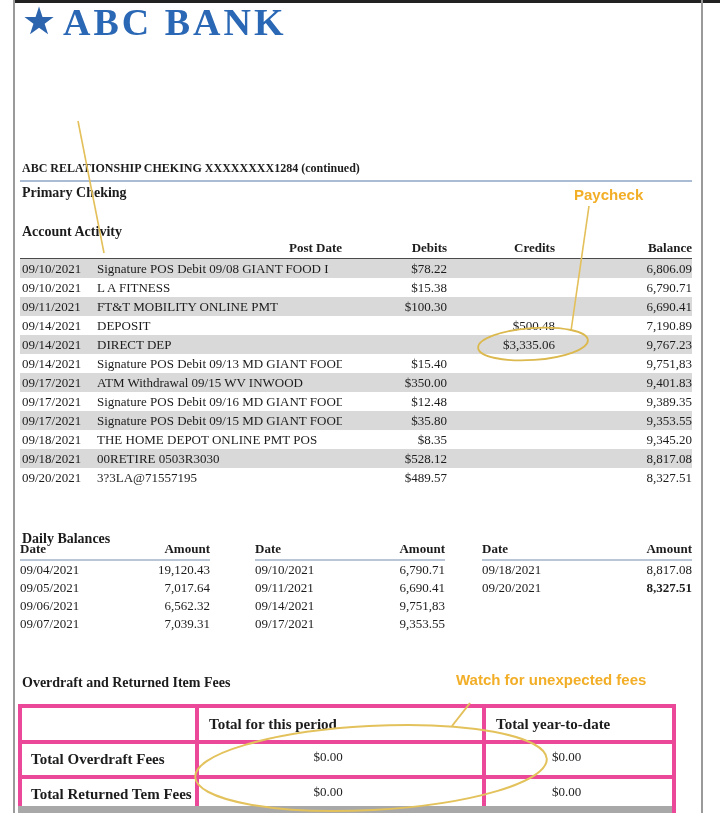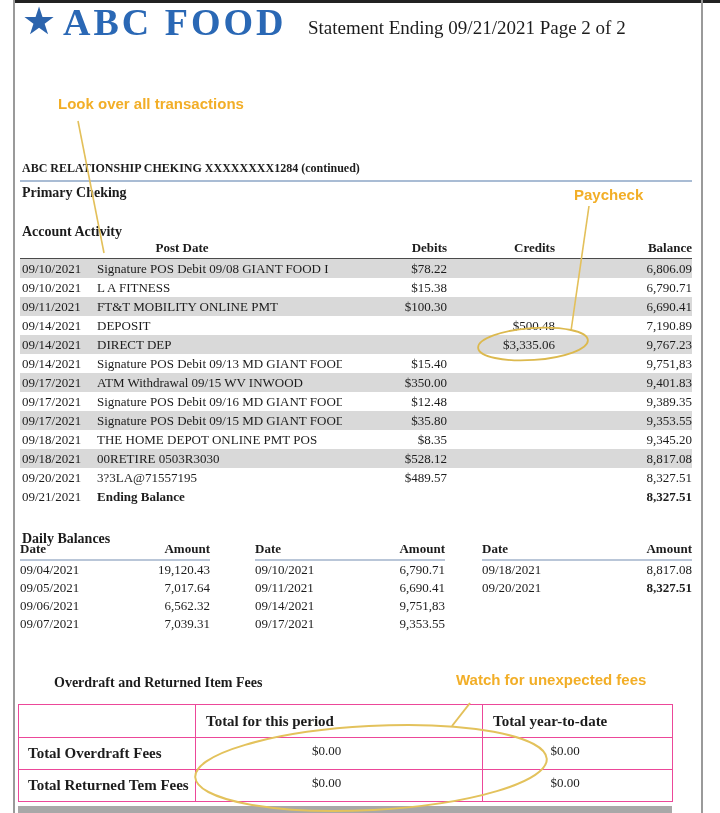--- a/index.html
+++ b/index.html
@@ -27,62 +27,60 @@
   .note-fees { left:456px; top:671px; }
 
   .acct-heading { position:absolute; left:22px; top:161px; font-size:12px; font-weight:bold; white-space:nowrap; }
   .acct-rule { position:absolute; left:20px; top:180px; width:672px; height:2px; background:var(--rule-blue); }
   .acct-sub { position:absolute; left:22px; top:185px; font-size:14px; font-weight:bold; }
 
   .activity-title { position:absolute; left:22px; top:224px; font-size:14px; font-weight:bold; }
   table { border-collapse:collapse; }
   .activity { position:absolute; left:20px; top:240px; width:672px; font-size:13px; table-layout:fixed; }
   .activity thead th { font-weight:bold; text-align:right; padding:0 0 2px 0; border-bottom:1px solid #4a4a4a; height:14px; font-size:13px; }
-  .activity thead th.h-date { text-align:center; padding-left:2px; }
+  .activity thead th.h-date { text-align:right; padding-left:2px; }
   .activity tbody td { height:19px; line-height:19px; padding:0; white-space:nowrap; overflow:hidden; }
   .activity tbody tr.shaded { background:var(--shade); }
   .activity td.date { padding-left:2px; }
   .activity td.desc { padding-left:5px; }
   .activity td.debit, .activity td.credit, .activity td.balance { text-align:right; }
   .bold { font-weight:bold; }
 
   .daily-title { position:absolute; left:22px; top:523px; font-size:14px; font-weight:bold;margin-top:8px; }
   .daily { position:absolute; top:541px; font-size:13px; table-layout:fixed; }
   .daily thead th { font-weight:bold; text-align:left; height:15px; padding:0 0 2px 0; border-bottom:2px solid #b9c6d8; font-size:13px; }
   .daily thead th.h-amt { text-align:right; }
   .daily tbody td { height:18px; line-height:18px; padding:0; white-space:nowrap; }
   .daily td.amt { text-align:right; }
   .daily.t0 { left:20px; width:190px; }
   .daily.t1 { left:255px; width:190px; }
   .daily.t2 { left:482px; width:210px; }
 
-  .fees-title { position:absolute; left:22px; top:675px; font-size:14px; font-weight:bold;margin-left:32px; }
+  .fees-title { position:absolute; left:22px; top:675px; font-size:14px; font-weight:bold; }
   .fees-table { position:absolute; left:18px; top:704px; width:654px; table-layout:fixed; background:#fff; }
-  .fees-table th, .fees-table td { border:1px solid #ec4899; }
+  .fees-table th, .fees-table td { border:4px solid #ec4899; }
   .fees-table thead th { height:30px; font-size:15px; font-weight:bold; text-align:left; padding-left:10px; }
   .fees-table td.label { height:29px; font-size:15px; font-weight:bold; padding-left:9px; }
   .fees-table td.val { font-size:13px; text-align:center; padding-right:26px; vertical-align:top; padding-top:5px; }
 
   .bottom-bar { position:absolute; left:18px; top:806px; width:654px; height:7px; background:#a8a8a8; }
 
   .overlay { position:absolute; left:0; top:0; width:720px; height:813px; pointer-events:none; }
 </style>
 </head>
 <body>
 
 <div class="canvas">
   <div class="top-border"></div>
   <div class="page-line left"></div>
   <div class="page-line right"></div>
 
   <span class="star">★</span>
-  <span class="bank-name">ABC FOOD</span>
-  <span class="stmt-line">Statement Ending 09/21/2021 Page 2 of 2</span>
-
-  <div class="note note-transactions">Look over all transactions</div>
+  <span class="bank-name">ABC BANK</span>
+
   <div class="note note-paycheck">Paycheck</div>
   <div class="note note-fees">Watch for unexpected fees</div>
 
   <div class="acct-heading">ABC RELATIONSHIP CHEKING XXXXXXXX1284 (continued)</div>
   <div class="acct-rule"></div>
   <div class="acct-sub">Primary Cheking</div>
 
   <div class="activity-title">Account Activity</div>
   <table class="activity">
     <colgroup>
@@ -177,27 +175,20 @@
           <td class="debit">$528.12</td>
           <td class="credit"></td>
           <td class="balance">8,817.08</td>
         </tr>
         <tr>
           <td class="date">09/20/2021</td>
           <td class="desc">3?3LA@71557195</td>
           <td class="debit">$489.57</td>
           <td class="credit"></td>
           <td class="balance">8,327.51</td>
-        </tr>
-        <tr>
-          <td class="date">09/21/2021</td>
-          <td class="desc bold">Ending Balance</td>
-          <td class="debit"></td>
-          <td class="credit"></td>
-          <td class="balance bold">8,327.51</td>
         </tr>
       </tbody>
   </table>
 
   <div class="daily-title">Daily Balances</div>
   <table class="daily t0">
     <colgroup>
         <col style="width:108px">
         <col style="width:82px">
       </colgroup>

